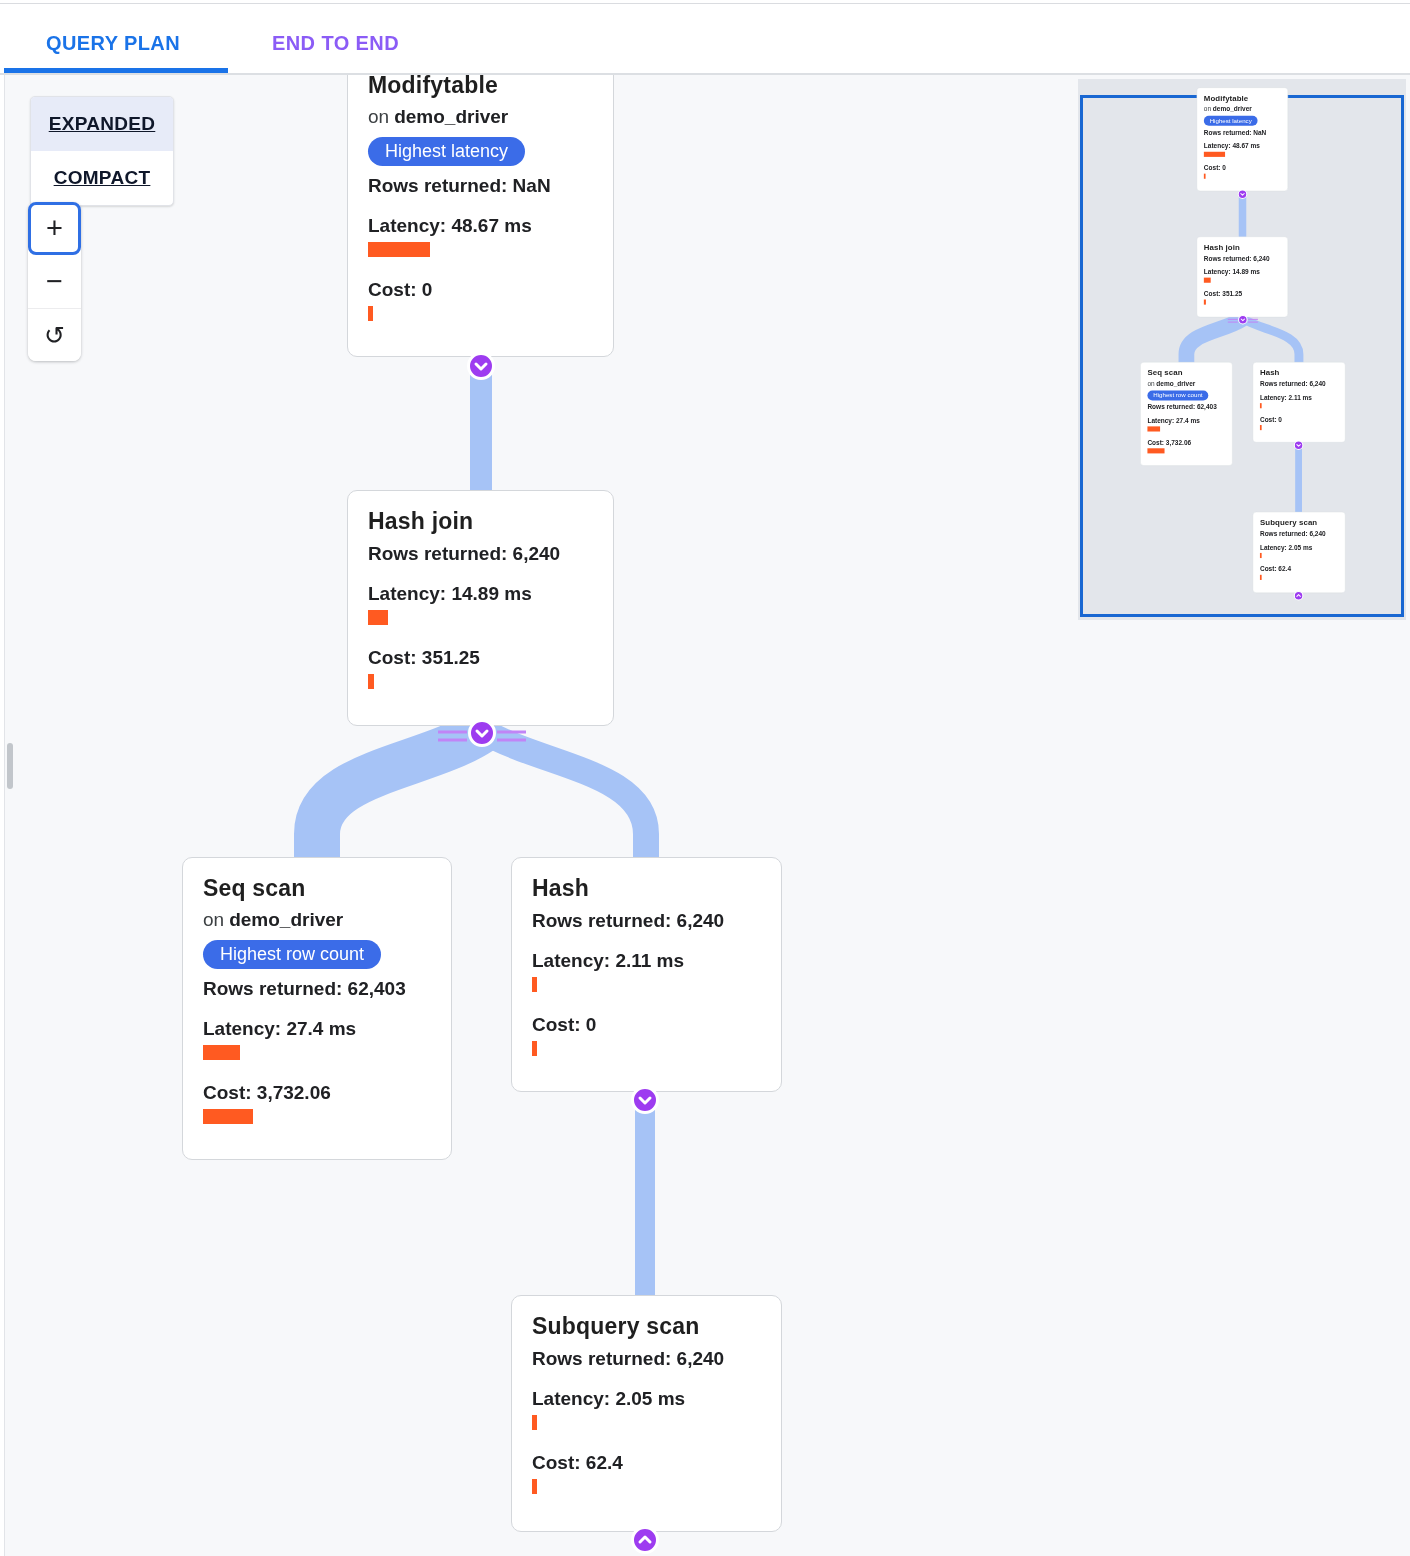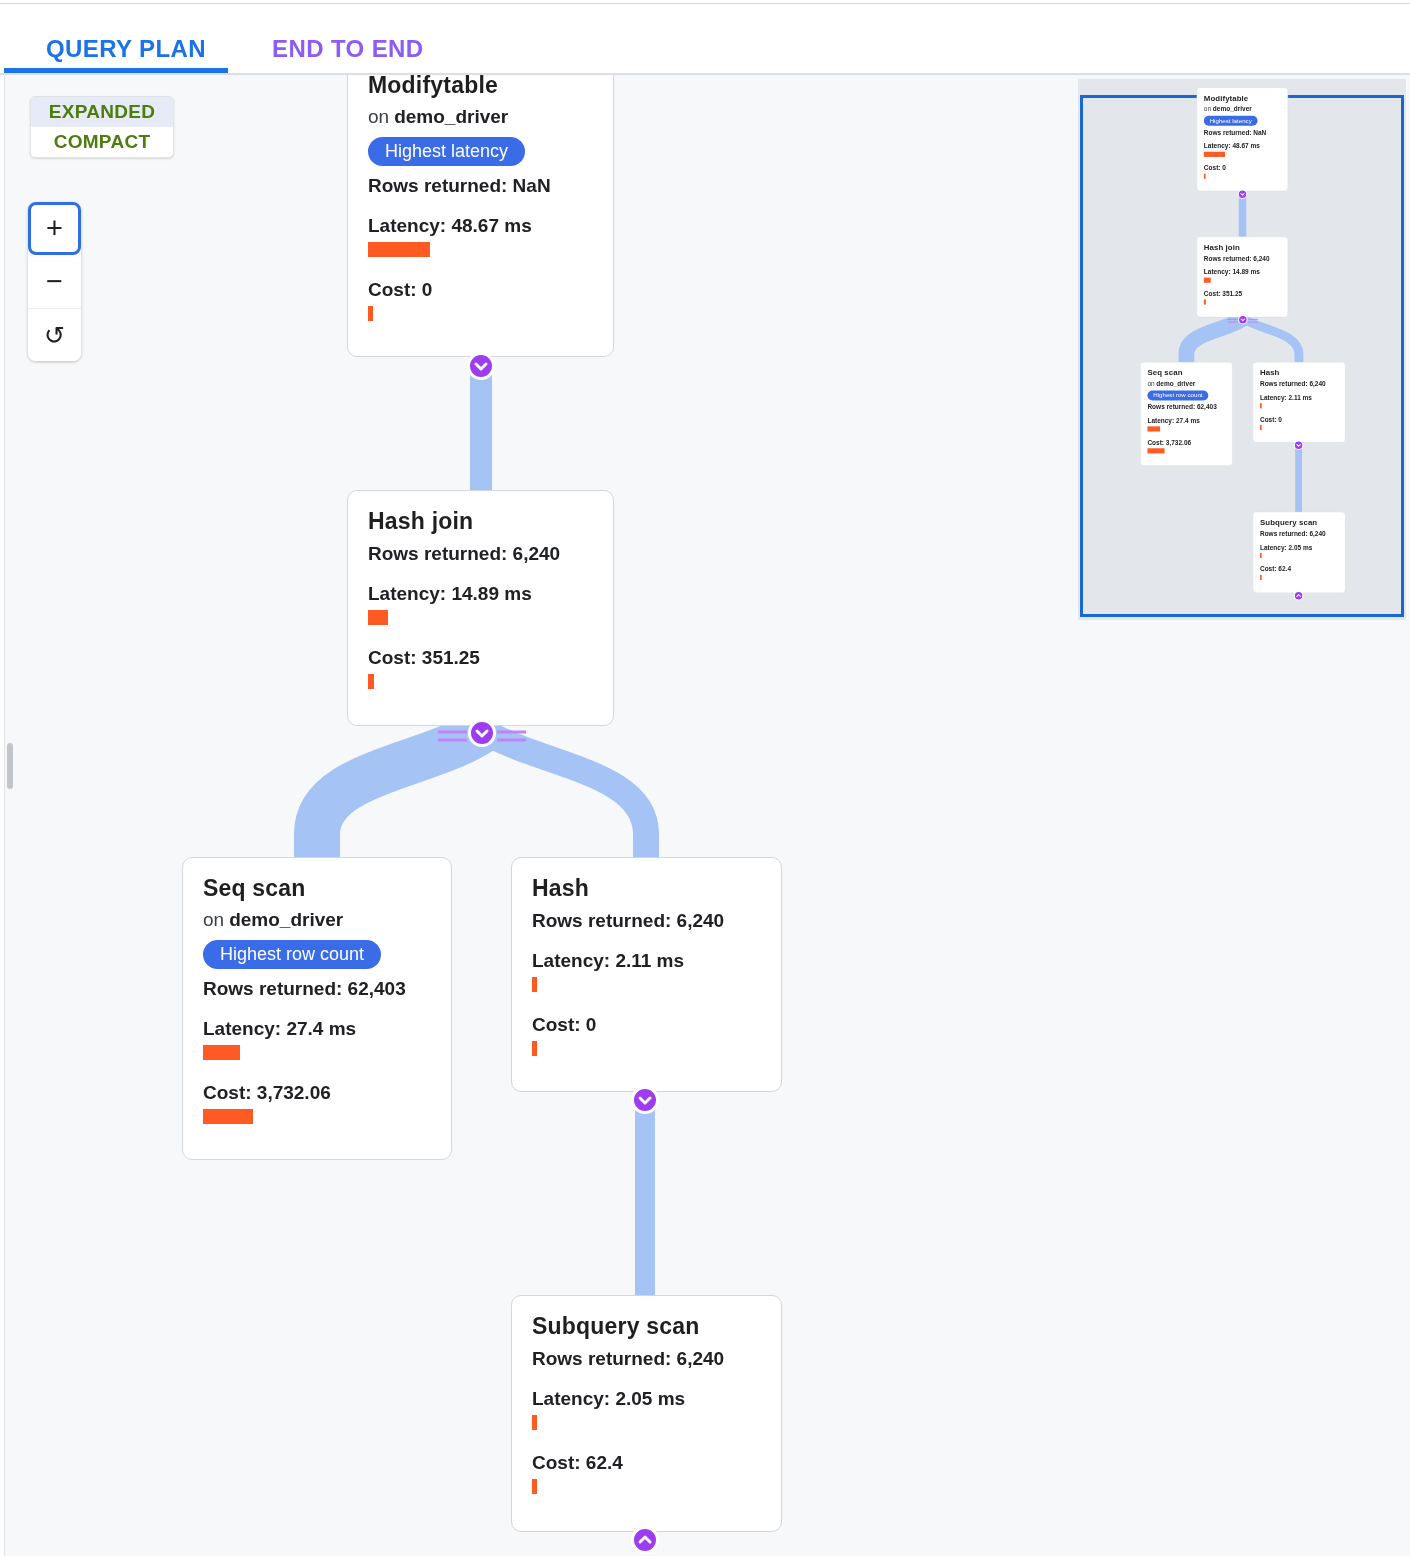--- a/index.html
+++ b/index.html
@@ -10,34 +10,34 @@
   
   .canvas{position:absolute;left:0;top:75px;right:0;bottom:0;background:#f7f8fa;}
   .left-gutter{position:absolute;left:0;top:75px;bottom:0;width:4px;background:#ffffff;z-index:4;}
   .left-hairline{position:absolute;left:4px;top:75px;bottom:0;width:1px;background:#e2e4e8;z-index:4;}
   .vscroll-thumb{position:absolute;left:7px;top:743px;width:6px;height:46px;border-radius:3px;background:#c2c6cb;z-index:21;}
 
   
   .header{position:absolute;left:0;top:0;width:1410px;height:75px;background:#ffffff;
     border-bottom:2px solid #dcdfe3;box-sizing:border-box;z-index:10;}
   .header .top-hairline{position:absolute;left:0;top:3px;width:100%;height:1px;background:#dadce0;}
-  .tab{position:absolute;top:14px;height:70px;display:flex;align-items:center;
-    font-size:24px;font-weight:bold;letter-spacing:.4px;cursor:pointer;}
+  .tab{position:absolute;top:8px;height:70px;display:flex;align-items:center;
+    font-size:20px;font-weight:bold;letter-spacing:.4px;cursor:pointer;}
   .tab.active{color:#1a73e8;}
   .tab.inactive{color:#8b5cf6;}
   .tab-qp{left:46px;}
   .tab-ee{left:272px;}
   .tab-underline{position:absolute;left:4px;bottom:0px;width:224px;height:5px;background:#1a73e8;}
 
   
   .layout-toggle{position:absolute;left:30px;top:96px;width:142px;background:#ffffff;
     border:1px solid #e1e3e8;border-radius:5px;box-shadow:0 1px 2px rgba(60,64,67,.18);
     z-index:20;overflow:hidden;}
-  .layout-opt{height:30px;display:flex;align-items:center;justify-content:center;
-    font-size:19px;font-weight:bold;color:#4d7c0f;letter-spacing:.3px;cursor:pointer;}
+  .layout-opt{height:54px;display:flex;align-items:center;justify-content:center;
+    font-size:19px;font-weight:bold;color:#0f172a;letter-spacing:.3px;cursor:pointer;text-decoration:underline;}
   .layout-opt.selected{background:#e7ebf8;}
 
   
   .zoom-panel{position:absolute;left:28px;top:202px;width:53px;background:#ffffff;
     border-radius:8px;box-shadow:0 1px 3px rgba(60,64,67,.32);z-index:20;}
   .zoom-btn{height:53px;display:flex;align-items:center;justify-content:center;
     font-size:29px;color:#202124;cursor:pointer;box-sizing:border-box;background:#fff;}
   .zoom-in{border:3px solid #2f6fe4;border-radius:8px;}
   .zoom-reset{border-top:1px solid #ececee;border-radius:0 0 8px 8px;font-size:25px;}
 

